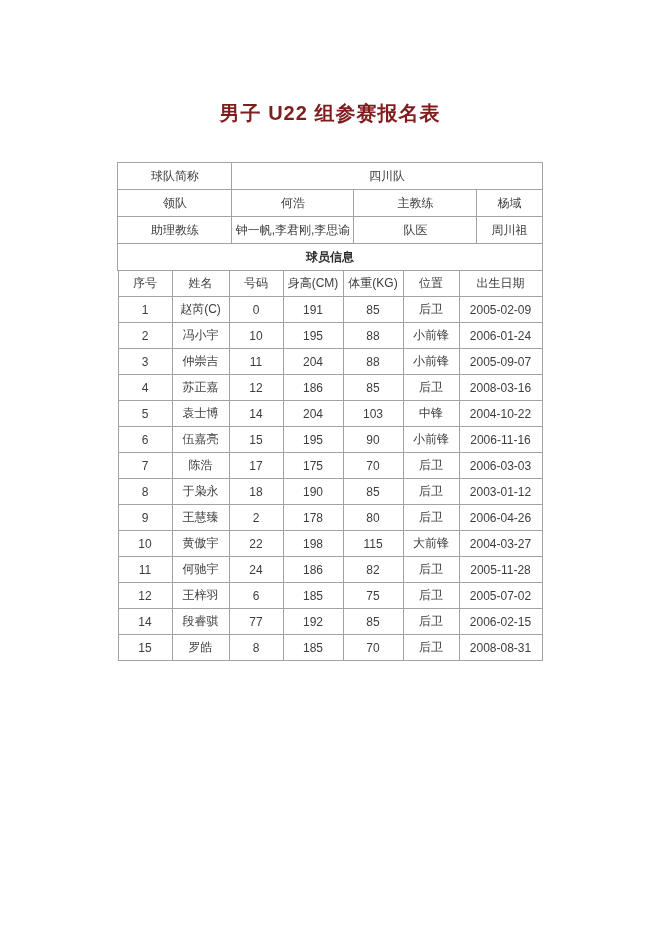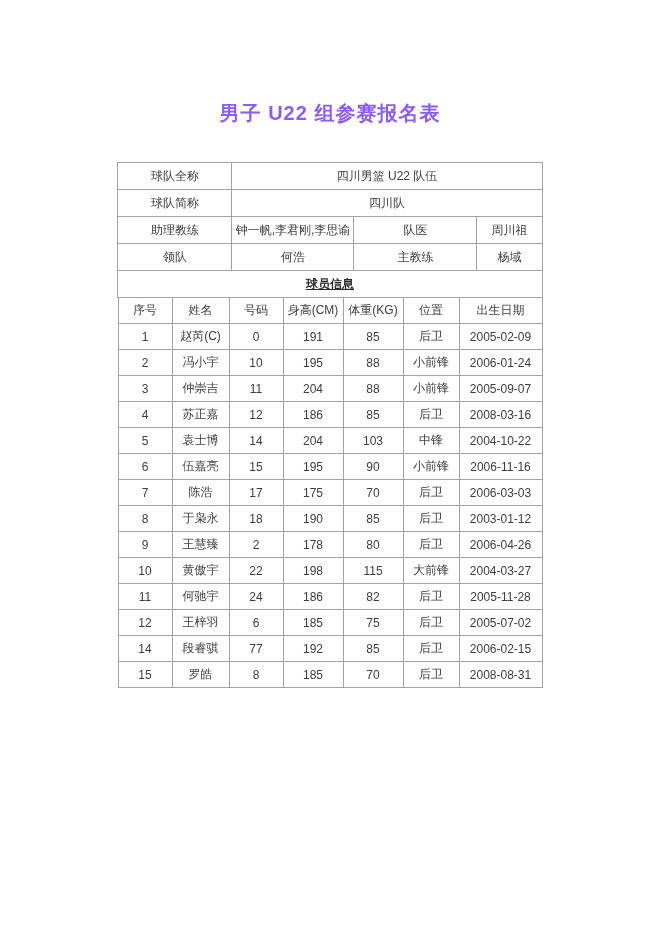--- a/index.html
+++ b/index.html
@@ -14,21 +14,21 @@
     box-sizing: border-box;
     padding-top: 100px;
     font-family: "Liberation Sans", "DejaVu Sans", sans-serif;
     color: #3d3d3d;
     overflow: hidden;
   }
   .title {
     text-align: center;
     font-size: 20px;
     font-weight: bold;
-    color: #8b5cf6;
+    color: #7f1d1d;
     letter-spacing: 1px;
     line-height: 26px;
     margin: 0 auto 36px auto;
   }
   table {
     width: 424px;
     margin: 0 auto;
     border-collapse: collapse;
     table-layout: fixed;
     font-size: 12px;
@@ -43,57 +43,52 @@
     color: #3d3d3d;
     overflow: hidden;
     white-space: nowrap;
   }
   .info-table td { height: 27px; }
   .players-table { margin-top: -1px; }
   .players-table td, .players-table th { height: 26px; }
   .section-header td {
     font-weight: bold;
     color: #2b2b2b;
-    text-decoration: underline;
   }
 </style>
 </head>
 <body>
 
 <div class="page">
 
   <h1 class="title">男子 U22 组参赛报名表</h1>
 
   <table class="info-table">
     <colgroup>
       <col style="width:114px">
         <col style="width:122px">
         <col style="width:123px">
         <col style="width:65px">
     </colgroup>
     <tbody>
       <tr>
-        <td>球队全称</td>
-        <td colspan="3">四川男篮 U22 队伍</td>
-      </tr>
-      <tr>
         <td>球队简称</td>
         <td colspan="3">四川队</td>
+      </tr>
+      <tr>
+        <td>领队</td>
+        <td>何浩</td>
+        <td>主教练</td>
+        <td>杨域</td>
       </tr>
       <tr>
         <td>助理教练</td>
         <td>钟一帆,李君刚,李思谕</td>
         <td>队医</td>
         <td>周川祖</td>
-      </tr>
-      <tr>
-        <td>领队</td>
-        <td>何浩</td>
-        <td>主教练</td>
-        <td>杨域</td>
       </tr>
       <tr class="section-header">
         <td colspan="4">球员信息</td>
       </tr>
     </tbody>
   </table>
 
   <table class="players-table">
     <colgroup>
       <col style="width:54px">

